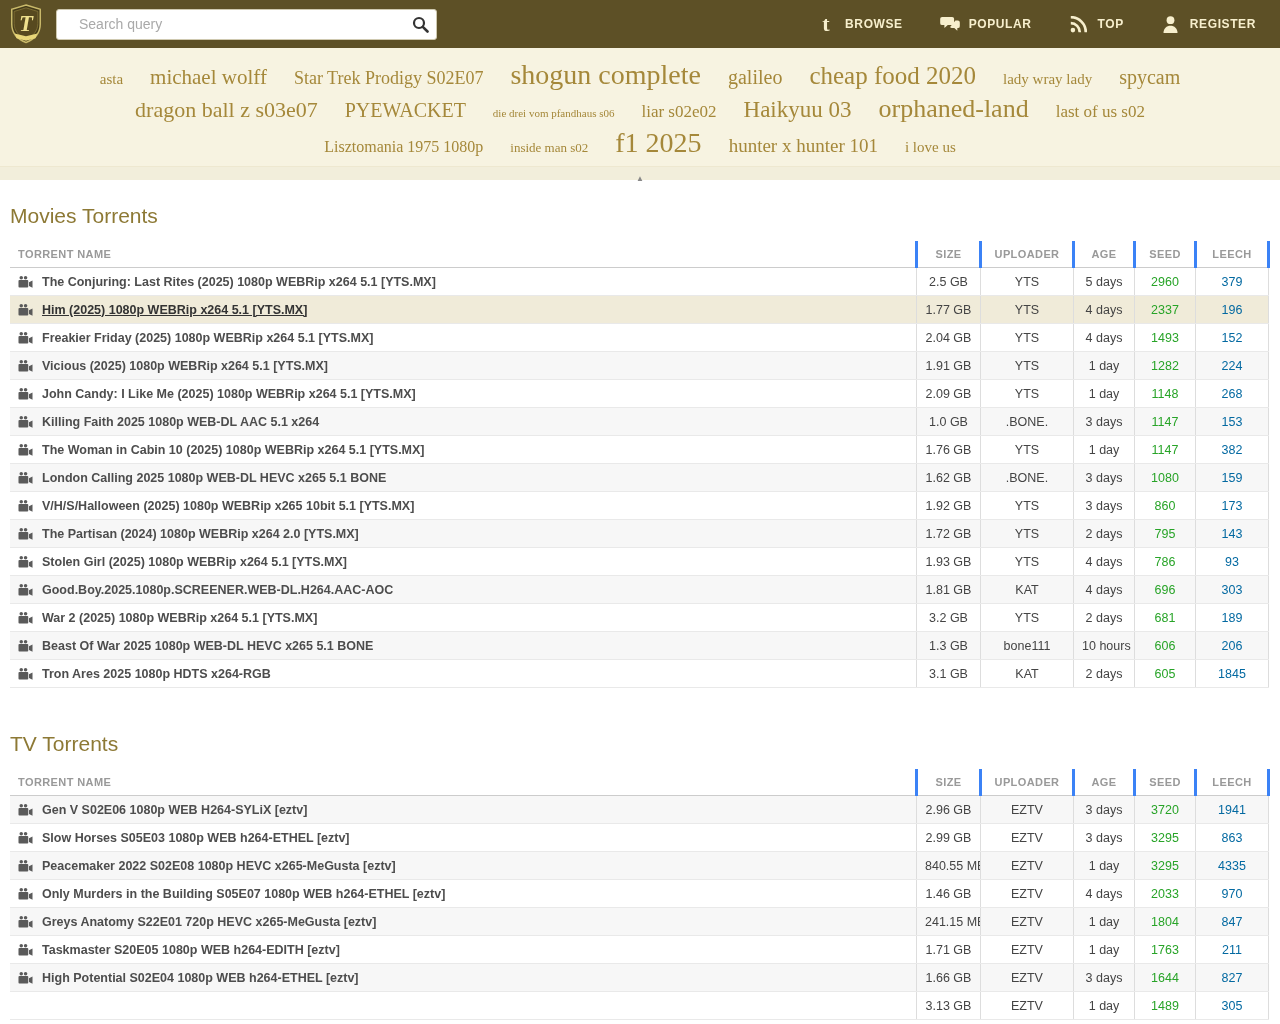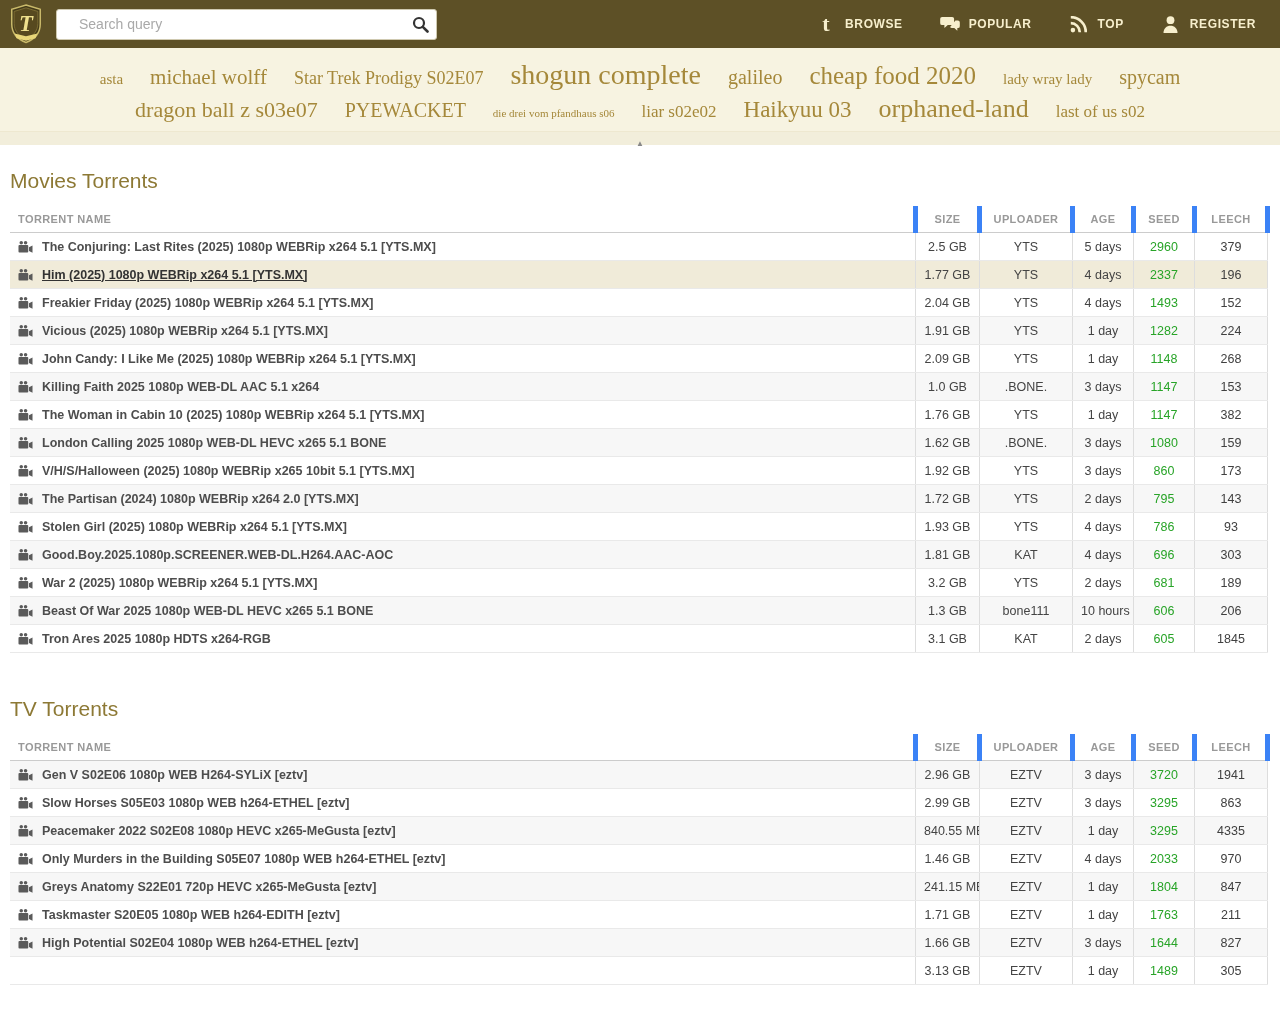--- a/index.html
+++ b/index.html
@@ -36,38 +36,38 @@
   .tag-strip span { font-size:8px; color:#888; line-height:13px; display:inline-block; }
 
   
   .section { margin:0 10px; }
   .section-title { color:#8d7935; font-size:21px; font-weight:normal;
     margin:24px 0 13px 0; }
   .section + .section .section-title { margin-top:44px; }
 
   table { width:100%; border-collapse:collapse; table-layout:fixed; }
   th { font-size:11px; color:#999; font-weight:bold; letter-spacing:.4px;
-    padding:7px 8px; border-bottom:1px solid #ccc; border-right:5px solid #3b82f6;
+    padding:7px 8px; border-bottom:1px solid #ccc; border-right:3px solid #3b82f6;
     text-align:center; background:#fff; }
   th.col-name { text-align:left; }
   col.c-name { width:auto; } col.c-size { width:64px; } col.c-upl { width:93px; }
   col.c-age { width:61px; } col.c-seed { width:61px; } col.c-leech { width:73px; }
 
   td { font-size:12.5px; color:#444; padding:0 8px; height:28px;
     border-bottom:1px solid #e9e9e9; border-right:1px solid #ddd;
     text-align:center; overflow:hidden; white-space:nowrap; }
   tr.even td { background:#f7f7f7; }
   tr.hl td { background:#f0ebd9; }
   td.name { text-align:left; }
   .name-inner { display:flex; align-items:center; gap:9px; }
   .cam { flex:0 0 auto; display:flex; }
   a.tname { color:#4d4d4d; font-weight:bold; text-decoration:none; cursor:pointer; }
   tr.hl a.tname { color:#333; text-decoration:underline; }
   td.seed { color:#28a428; }
-  td.leech { color:#404040; }
+  td.leech { color:#0369a1; }
 </style>
 </head>
 <body>
 
 <div class="topbar">
   <div class="logo">
     <svg viewBox="0 0 40 42" width="38" height="40">
       <path d="M20 1 L35 5.5 V21 C35 30 29 37 20 40.5 C11 37 5 30 5 21 V5.5 Z" fill="#453b19" stroke="#c9b96a" stroke-width="1.6"></path>
       <path d="M20 4 L32.5 7.8 V20.5 C32.5 28 27.5 34.2 20 37.3 C12.5 34.2 7.5 28 7.5 20.5 V7.8 Z" fill="#57491f" stroke="#8a7a3c" stroke-width=".8"></path>
       <text x="20" y="28" font-family="'Liberation Serif',serif" font-style="italic" font-weight="bold" font-size="24" fill="#efe08e" text-anchor="middle">T</text>
@@ -134,20 +134,27 @@
     </div>
     <div class="tag-row">
       <a class="tag" style="font-size: 22px;">dragon ball z s03e07</a>
       <a class="tag" style="font-size: 20px;">PYEWACKET</a>
       <a class="tag" style="font-size: 11px;">die drei vom pfandhaus s06</a>
       <a class="tag" style="font-size: 17px; margin-top: 8px;">liar s02e02</a>
       <a class="tag" style="font-size: 23px;">Haikyuu 03</a>
       <a class="tag" style="font-size: 26px;">orphaned-land</a>
       <a class="tag" style="font-size: 17px;">last of us s02</a>
     </div>
+    <div class="tag-row">
+      <a class="tag" style="font-size: 16px;">Lisztomania 1975 1080p</a>
+      <a class="tag" style="font-size: 13px;">inside man s02</a>
+      <a class="tag" style="font-size: 28px;">f1 2025</a>
+      <a class="tag" style="font-size: 19px;">hunter x hunter 101</a>
+      <a class="tag" style="font-size: 15px;">i love us</a>
+    </div>
   </div>
 <div class="tag-strip">
   <span>▲</span>
 </div>
 
 <div class="section">
   <h2 class="section-title">Movies Torrents</h2>
   <table>
       <colgroup>
         <col class="c-name">

